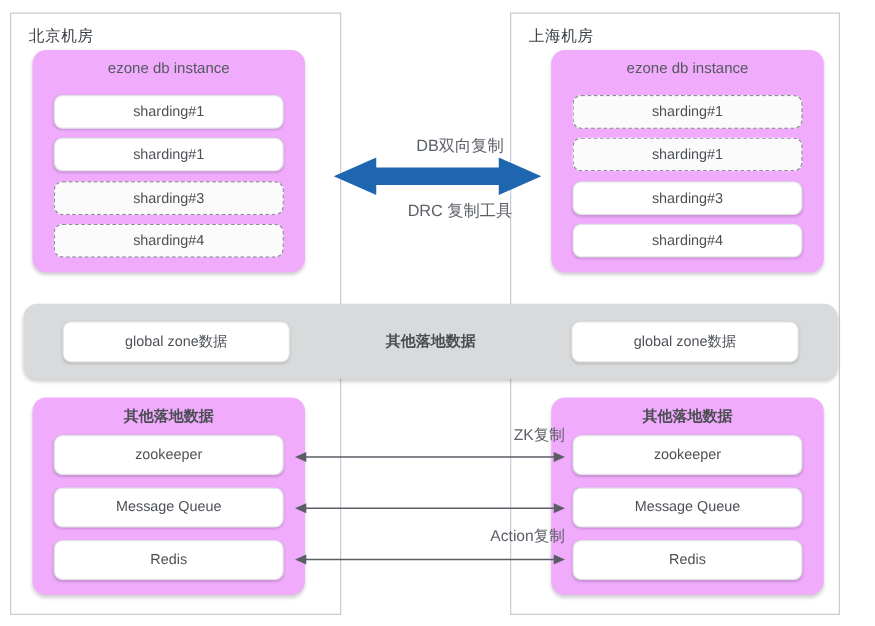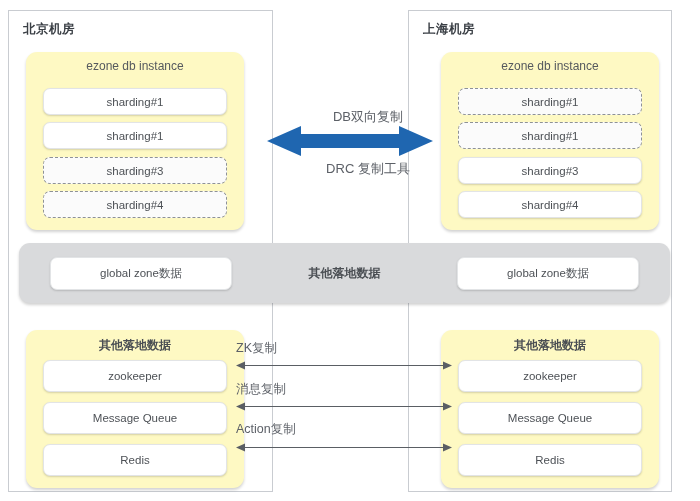--- a/index.html
+++ b/index.html
@@ -24,34 +24,33 @@
     box-sizing: border-box;
   }
   #dc-left  { left: 8px;   top: 10px; width: 265px; height: 482px; }
   #dc-right { left: 408px; top: 10px; width: 264px; height: 482px; }
 
   .dc-title {
     position: absolute;
     left: 14px;
     top: 10px;
     font-size: 12.5px;
-    font-weight: bold;
+    font-weight: normal;
     color: #3a3f45;
     letter-spacing: 0.5px;
     white-space: nowrap;
   }
 
   
   .grey-group {
     position: absolute;
-    background: #fef9c3;
+    background: #f0abfc;
     border-radius: 11px;
     box-shadow: 0 2px 3px rgba(0,0,0,0.18);
     box-sizing: border-box;
-    margin-top: 12px;
   }
   .group-title {
     position: absolute;
     left: 0;
     right: 0;
     top: 7px;
     text-align: center;
     font-size: 12px;
     color: #55595e;
     white-space: nowrap;
@@ -156,21 +155,21 @@
     height: 11px;
   }
   #zk-arrow     { top: 360px; }
   #mq-arrow     { top: 401px; }
   #action-arrow { top: 442px; }
 
   .thin-caption {
     position: absolute;
     left: 236px;
     width: 216px;
-    text-align: left;
+    text-align: right;
     font-size: 12.5px;
     color: #5c6067;
     white-space: nowrap;
   }
   #zk-caption     { top: 340px; }
   #mq-caption     { top: 381px; }
   #action-caption { top: 421px; }
 </style>
 </head>
 <body>
@@ -229,21 +228,20 @@
 
   <div class="arrow-caption" id="db-caption-bottom">DRC 复制工具</div>
 
   <div class="thin-caption" id="zk-caption">ZK复制</div>
   <svg class="thin-arrow" id="zk-arrow" viewBox="0 0 216 11">
     <line x1="6" y1="5.5" x2="210" y2="5.5" stroke="#5a5e64" stroke-width="1.2"></line>
     <polygon points="0,5.5 9,1.5 9,9.5" fill="#5a5e64"></polygon>
     <polygon points="216,5.5 207,1.5 207,9.5" fill="#5a5e64"></polygon>
   </svg>
 
-  <div class="thin-caption" id="mq-caption">消息复制</div>
   <svg class="thin-arrow" id="mq-arrow" viewBox="0 0 216 11">
     <line x1="6" y1="5.5" x2="210" y2="5.5" stroke="#5a5e64" stroke-width="1.2"></line>
     <polygon points="0,5.5 9,1.5 9,9.5" fill="#5a5e64"></polygon>
     <polygon points="216,5.5 207,1.5 207,9.5" fill="#5a5e64"></polygon>
   </svg>
 
   <div class="thin-caption" id="action-caption">Action复制</div>
   <svg class="thin-arrow" id="action-arrow" viewBox="0 0 216 11">
     <line x1="6" y1="5.5" x2="210" y2="5.5" stroke="#5a5e64" stroke-width="1.2"></line>
     <polygon points="0,5.5 9,1.5 9,9.5" fill="#5a5e64"></polygon>

